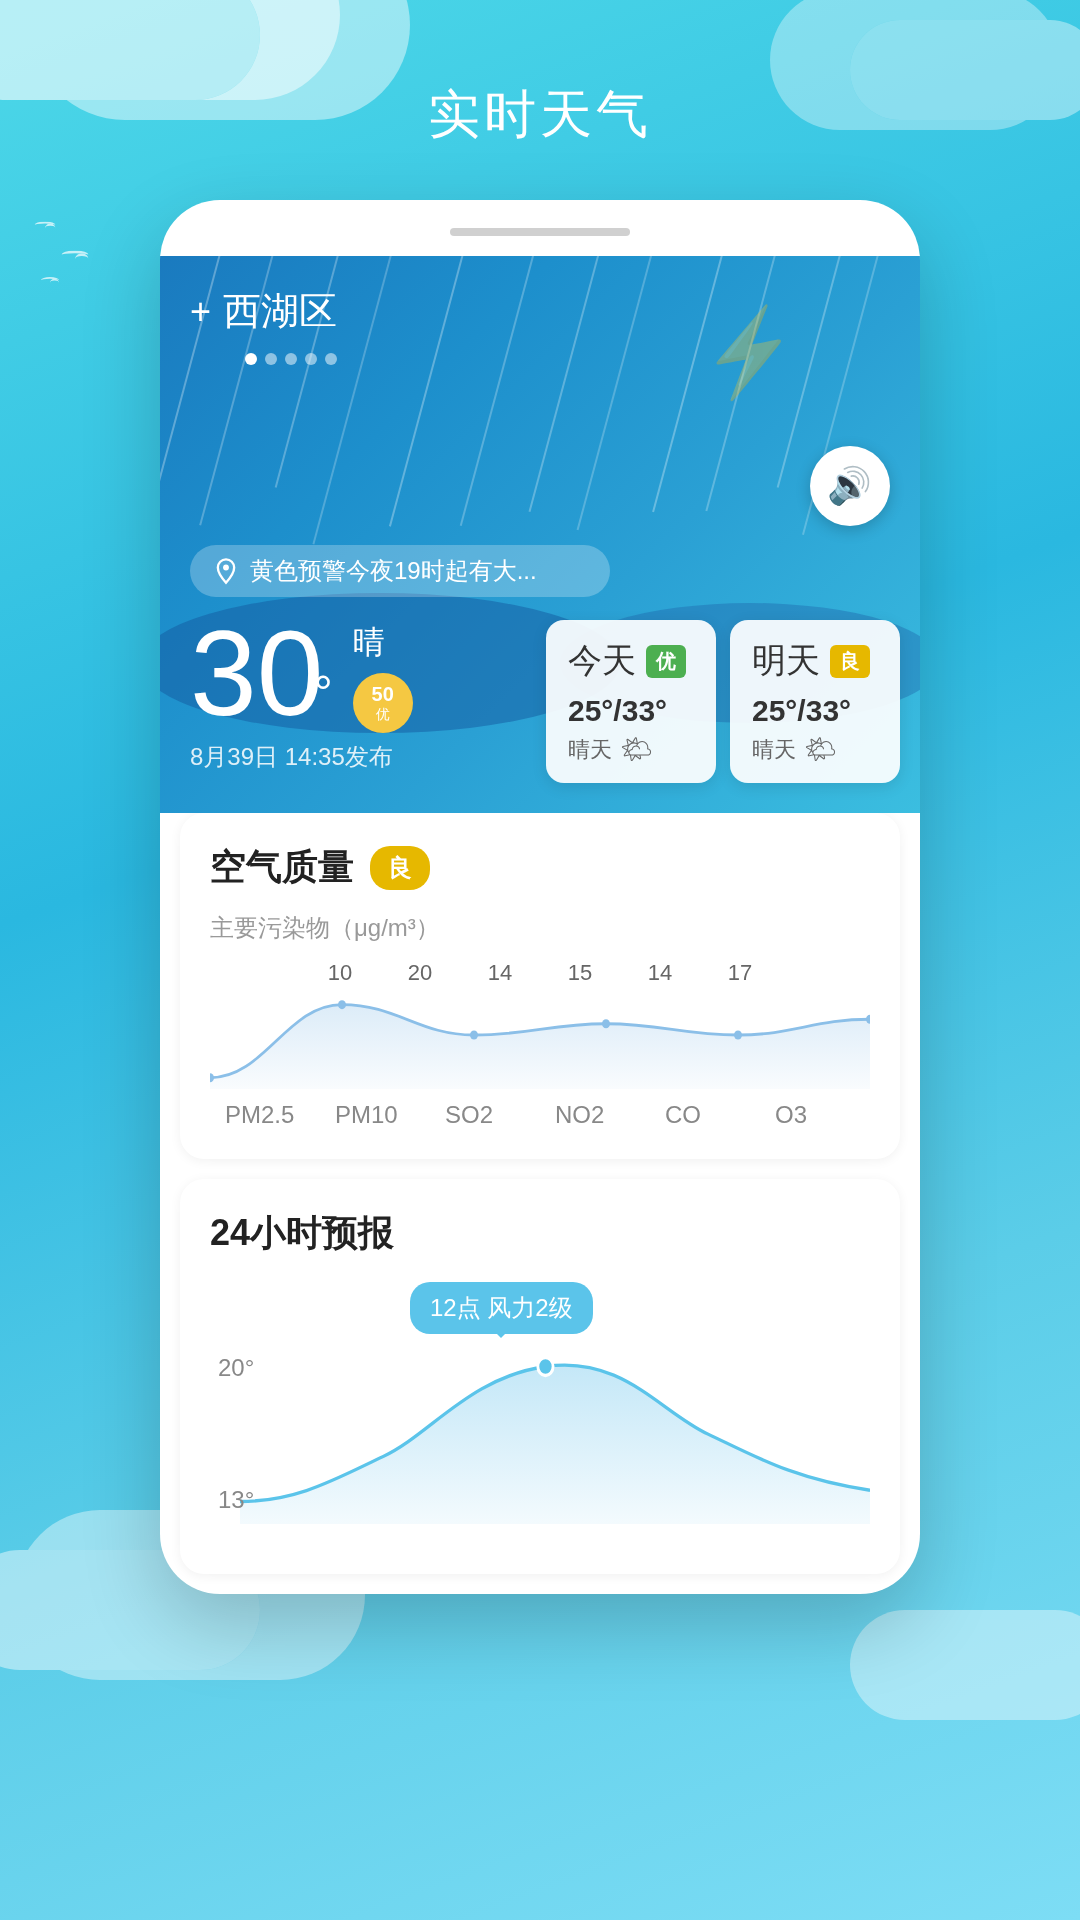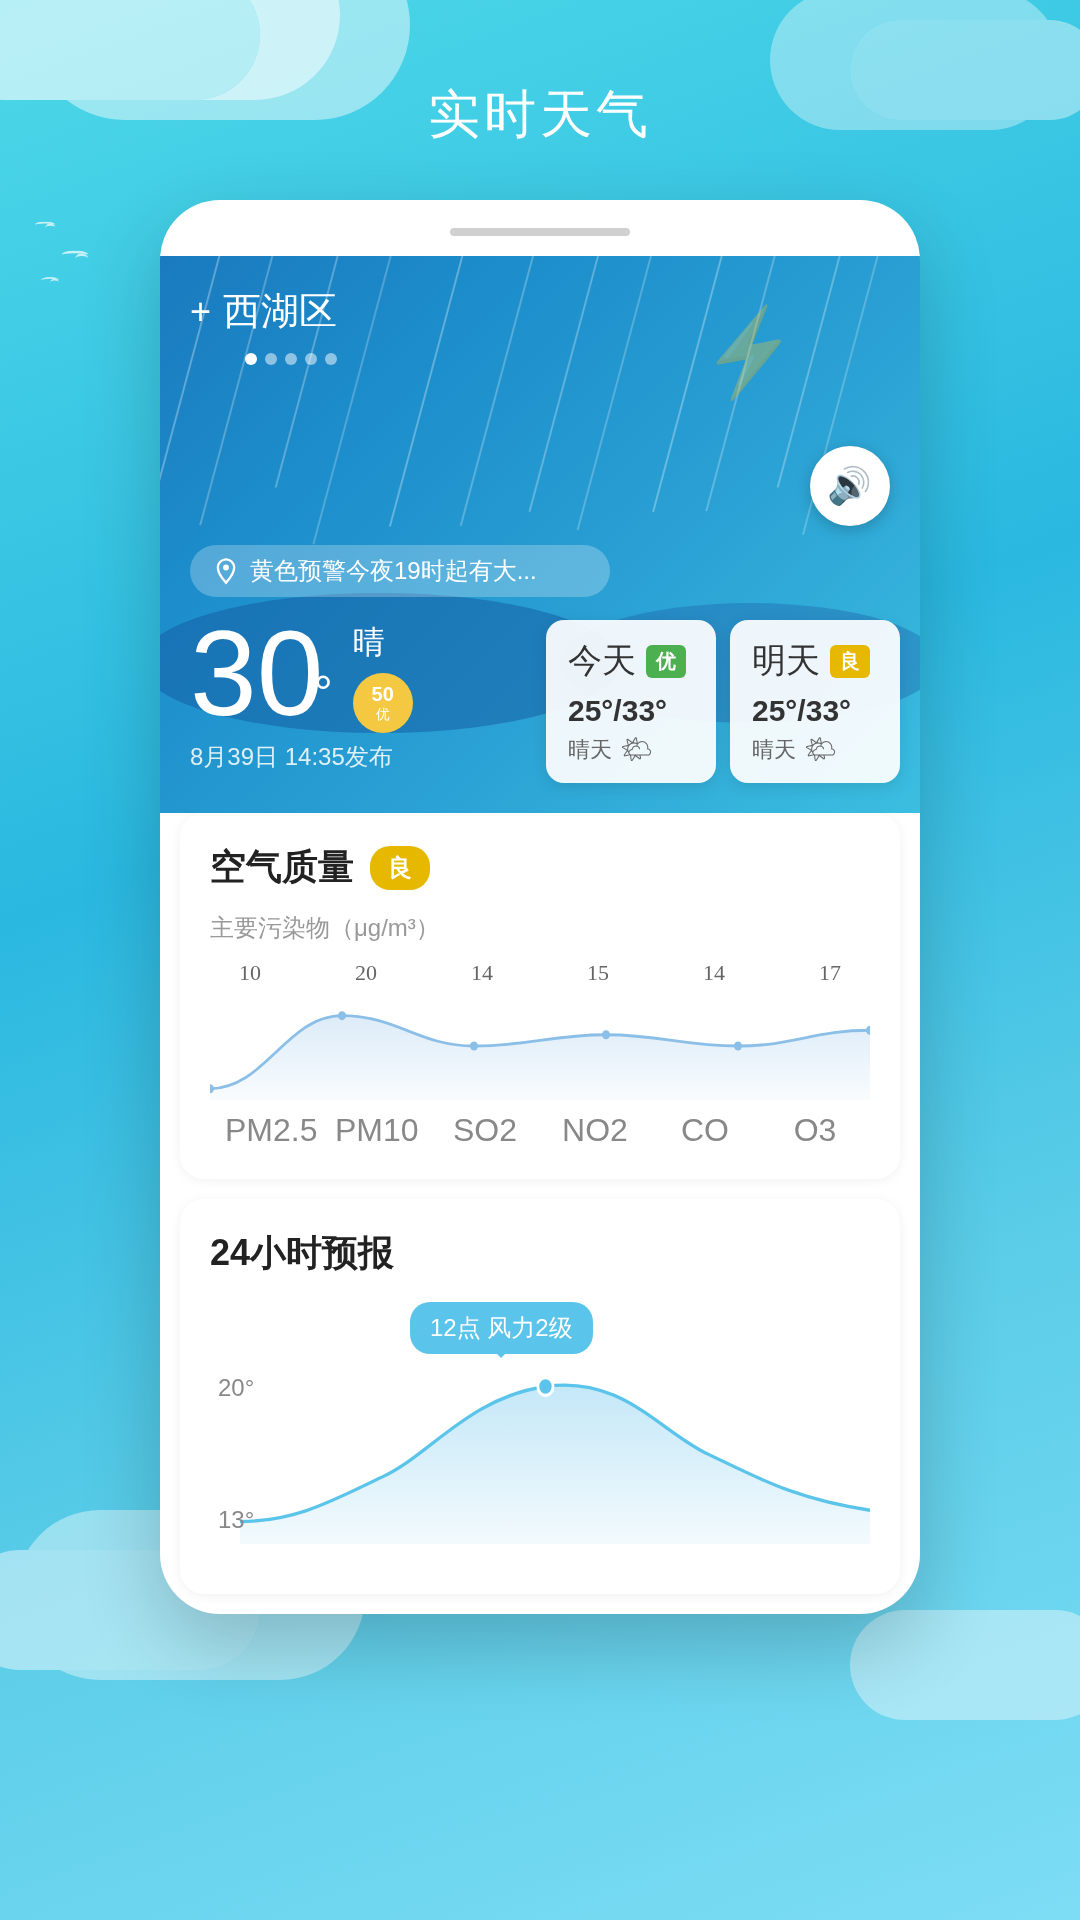--- a/index.html
+++ b/index.html
@@ -365,43 +365,42 @@
       color: white;
       background: #e6b800;
     }
     .pollutants-label {
       font-size: 24px;
       color: #999;
       margin-bottom: 16px;
     }
     .chart-labels-top {
       display: flex;
-      justify-content: space-between;
-      margin-bottom: 24px;
-      font-family: Liberation Serif, serif;
+      justify-content: center;
+      margin-bottom: 13px;
     }
     .chart-label-val {
       font-size: 22px;
       color: #666;
       text-align: center;
       width: 80px;
     }
     .chart-svg {
       width: 100%;
       height: 90px;
     }
     .chart-labels-bottom {
       display: flex;
       justify-content: space-around;
       margin-top: 8px;
     }
     .chart-label-name {
-      font-size: 32px;
+      font-size: 24px;
       color: #888;
-      text-align: center;
+      text-align: left;
       width: 80px;
     }
 
     
     .forecast-24h-section {
       background: white;
       border-radius: 24px;
       margin: 0 20px 20px 20px;
       padding: 30px;
       box-shadow: 0 2px 12px rgba(0,0,0,0.06);

